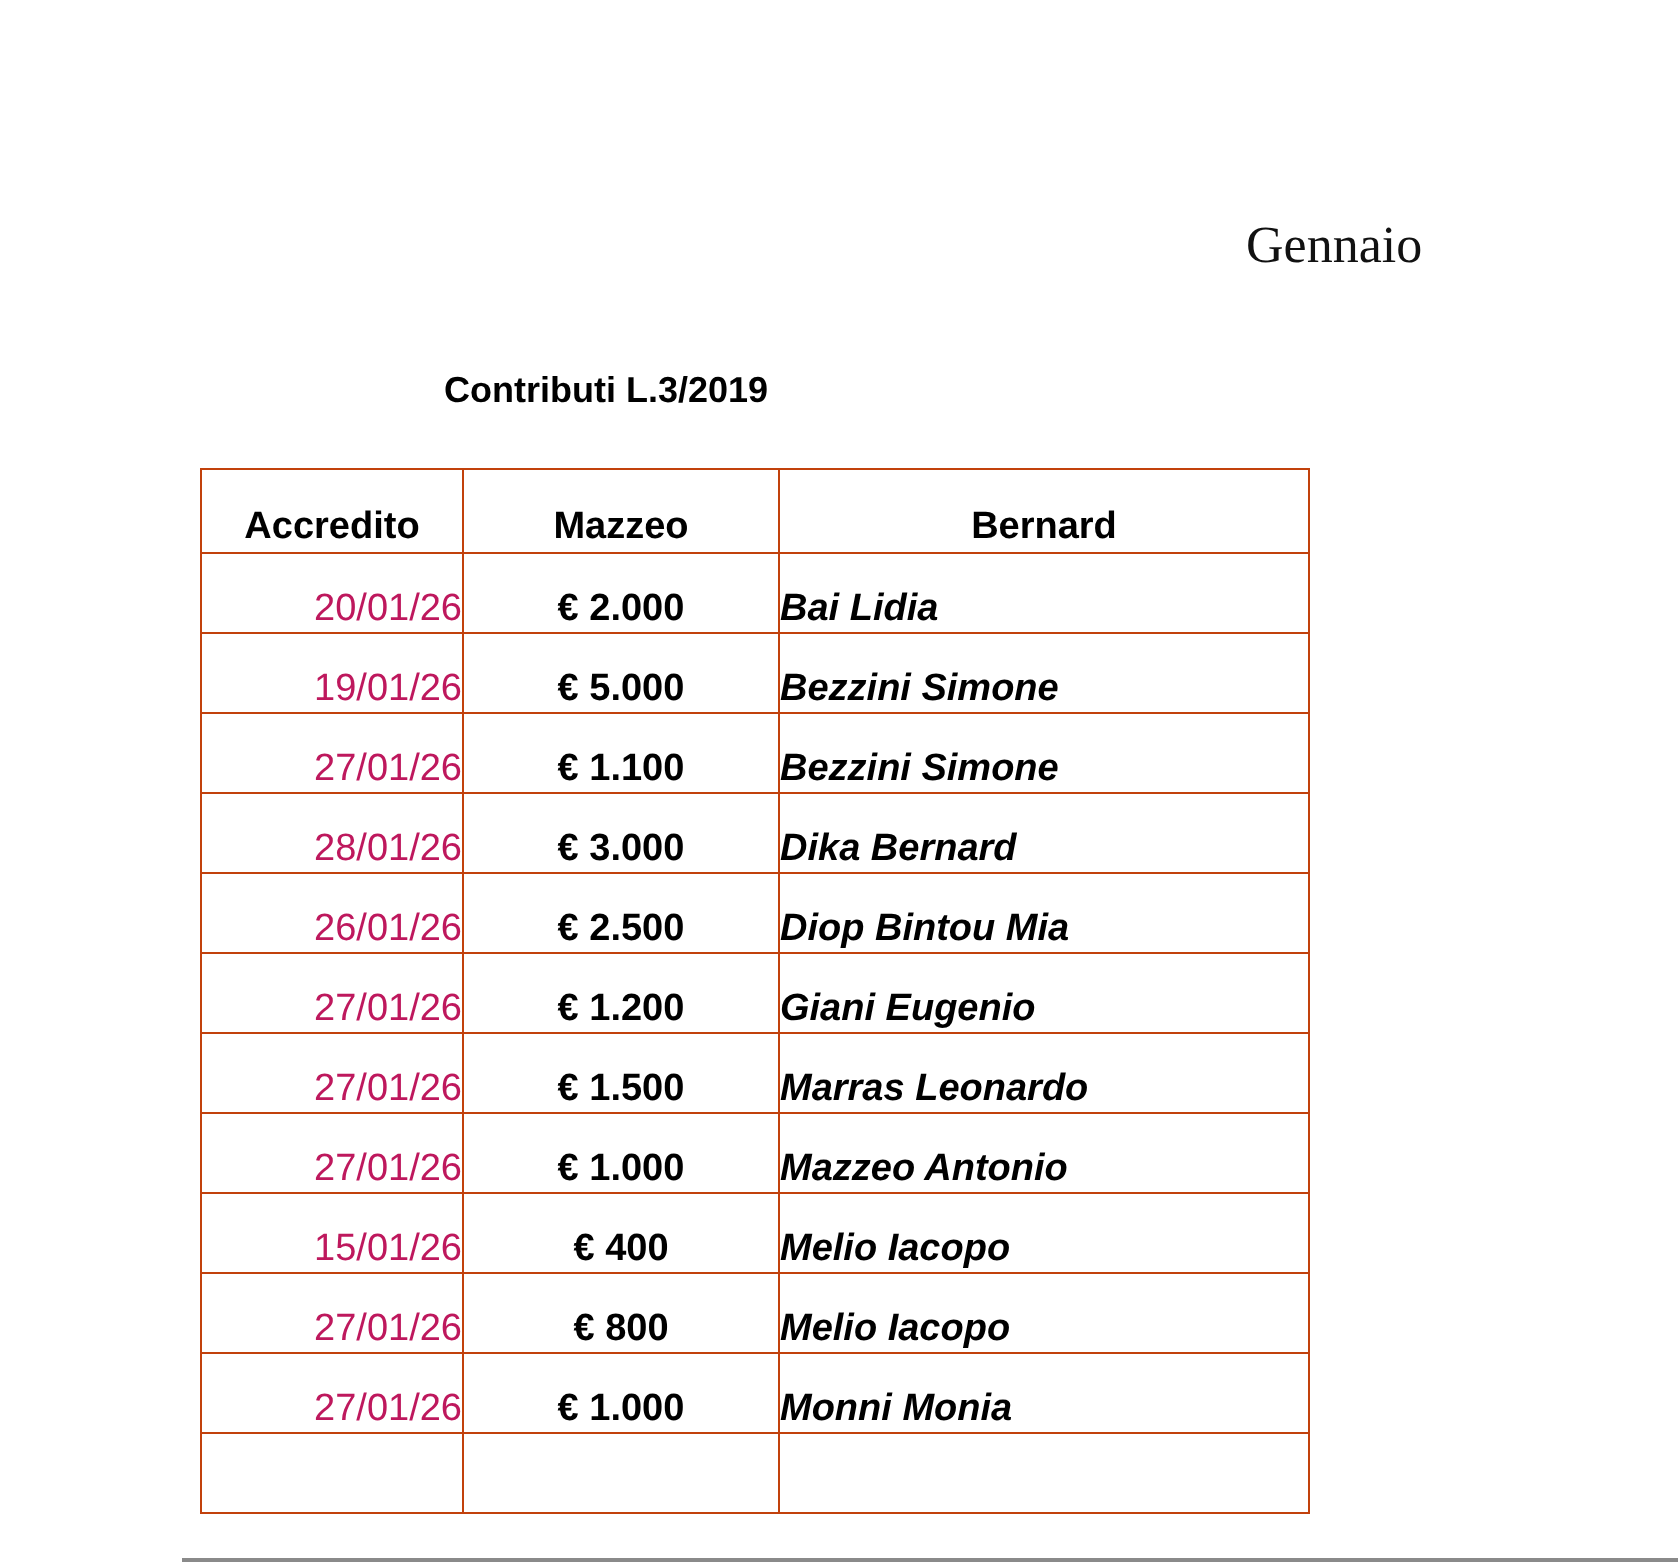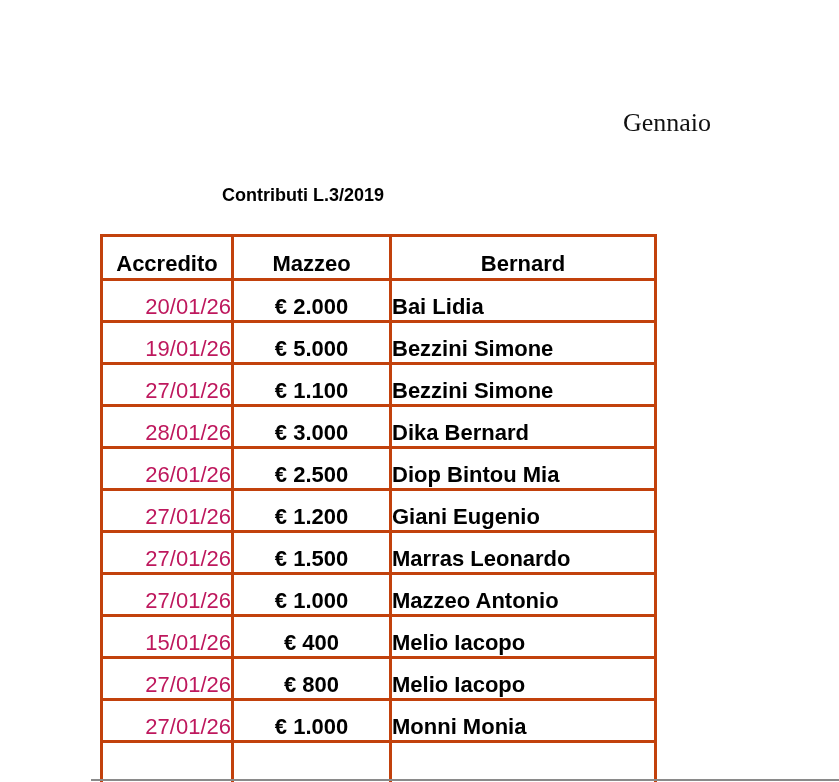--- a/index.html
+++ b/index.html
@@ -33,25 +33,25 @@
       white-space: nowrap;
     }
     table.contrib {
       position: absolute;
       left: 100px;
       top: 234px;
       border-collapse: collapse;
       table-layout: fixed;
     }
     table.contrib td, table.contrib th {
-      border: 3px solid #c2410c;
+      border: 1px solid #c2410c;
       padding: 0;
       height: 39px;
       vertical-align: bottom;
-      font-size: 22px;
+      font-size: 19px;
       white-space: nowrap;
       overflow: hidden;
     }
     table.contrib th {
       font-weight: bold;
       text-align: center;
       padding-bottom: 1px;
       height: 40px;
     }
     .col-date { width: 131px; }
@@ -64,20 +64,21 @@
       color: #be185d;
     }
     td.amt {
       text-align: center;
       font-weight: bold;
     }
     td.name {
       text-align: left;
       padding-left: 3px;
       font-weight: bold;
+      font-style: italic;
     }
     .bottom-rule {
       position: absolute;
       left: 91px;
       top: 779px;
       width: 748px;
       height: 2px;
       background: #8a8a8a;
     }
   </style>

